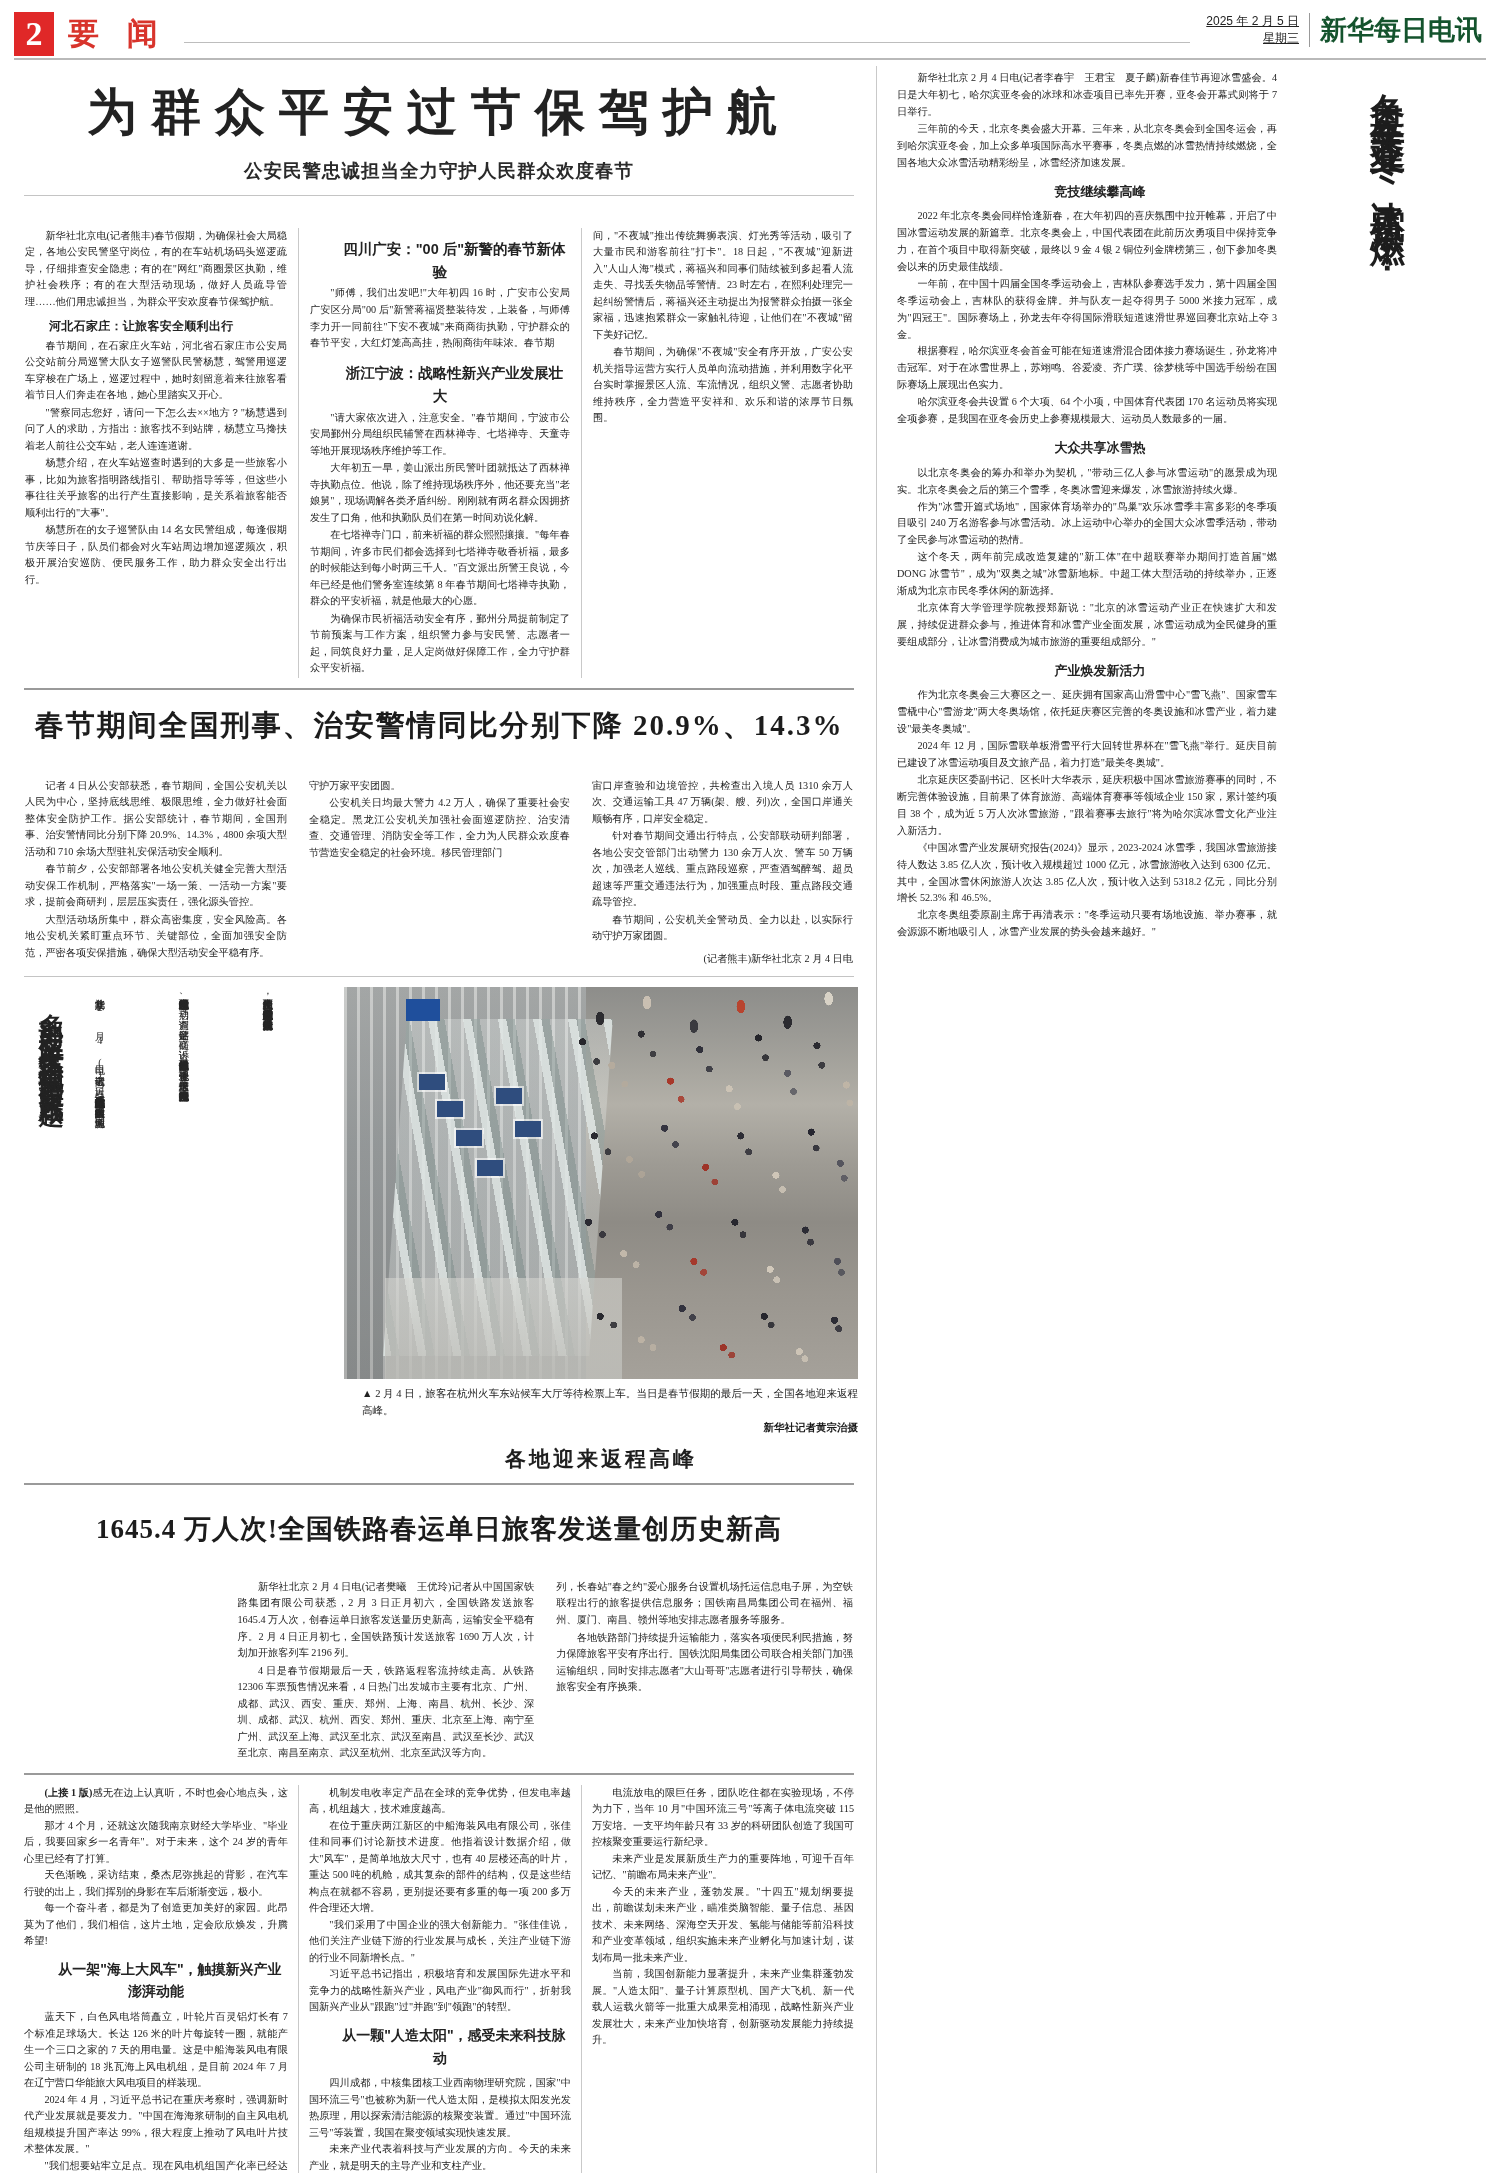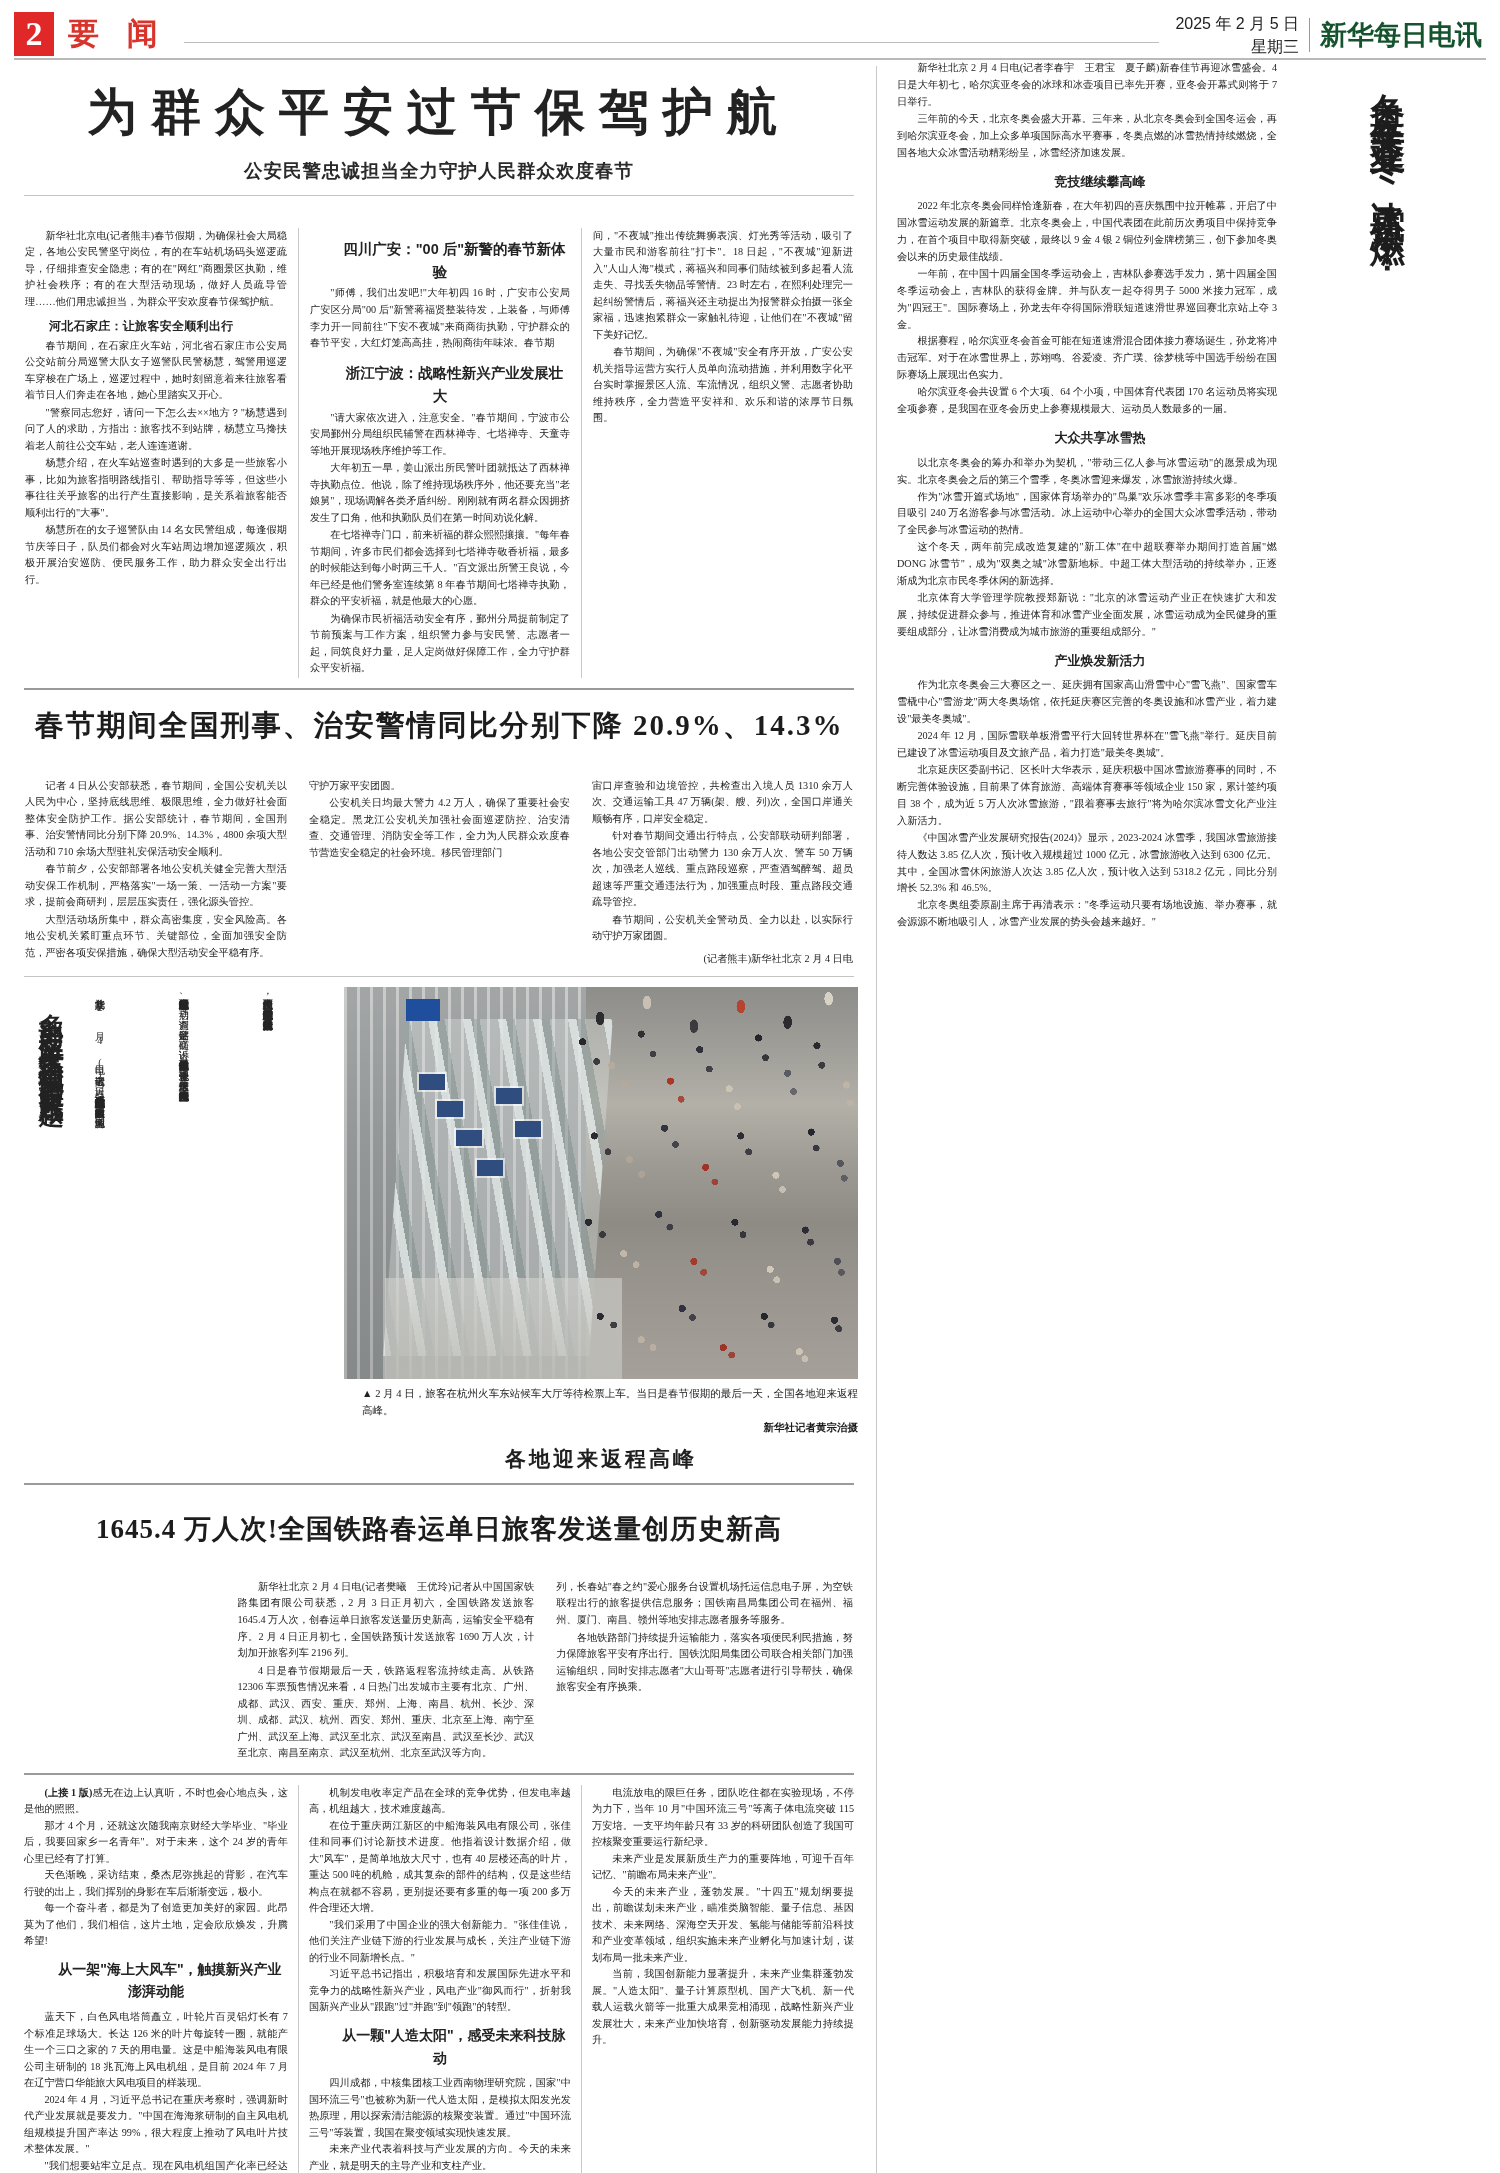--- a/index.html
+++ b/index.html
@@ -25,22 +25,22 @@
     display: flex; align-items: center; justify-content: center;
     font-family: "Liberation Serif", serif; font-size: 34px; font-weight: bold;
     line-height: 1;
   }
   .section-name {
     color: #d8342c; font-size: 31px; font-weight: bold; letter-spacing: 10px;
     font-family: "Liberation Serif", "DejaVu Serif", serif;
   }
   .mast-rule { flex: 1 1 auto; height: 1px; background: #bdbdbd; margin: 30px 16px 0 16px; }
   .mast-right { display: flex; align-items: center; gap: 10px; flex: 0 0 auto; padding-right: 4px; }
-  .mast-date { text-align: right; font-size: 16px; line-height: 1.45; color: #222;
-    font-family: "Liberation Sans", sans-serif; }
+  .mast-date { text-align: right; font-size: 12px; line-height: 1.45; color: #222;
+    font-family: "Liberation Sans", sans-serif; text-decoration: underline; }
   .mast-divider { width: 1px; height: 34px; background: #999; }
   .mast-logo { color: #14532d; font-size: 27px; font-weight: bold; letter-spacing: 0px;
     font-family: "Liberation Serif", serif; white-space: nowrap; }
 
   .mast-underline { height: 2px; background: #b9b9b9; margin: 2px 0 0 0; }
 
   
   .main-grid { display: flex; gap: 0; }
   .left-zone { width: 862px; flex: 0 0 862px; padding-right: 12px; }
   .vrule { width: 1px; background: #c9c9c9; margin: 6px 10px 0 0; flex: 0 0 1px; }
@@ -213,21 +213,21 @@
   .rz-top { display: flex; }
   .rz-text-col { width: 400px; flex: 0 0 400px; padding: 0 10px; }
   .rz-vhead-col { width: 185px; flex: 1 1 auto; display:flex; justify-content:center; padding-top: 6px; }
   .rz-vhead {
     writing-mode: vertical-rl; text-orientation: upright;
     font-size: 35px; font-weight: bold; letter-spacing: 8px;
     font-family: "Liberation Serif","DejaVu Serif", serif; color:#1d1d1d;
     line-height: 1.2; height: 520px;
   }
   .rcol { font-size: 10.2px; line-height: 1.66; text-align: justify; color:#232323;
-    font-family: "Liberation Serif", serif; }
+    font-family: "Liberation Serif", serif; margin-top: 10px; }
   .rcol p { text-indent: 2em; }
   .rsub { font-weight: bold; font-size: 13px; text-align:center; text-indent:0;
     margin: 9px 0 6px 0; font-family: "Liberation Sans", sans-serif; }
 
   .divider-v { border-left: 1px solid #c9c9c9; }
   .footer-space { height: 6px; }
 </style>
 </head>
 <body>
 

